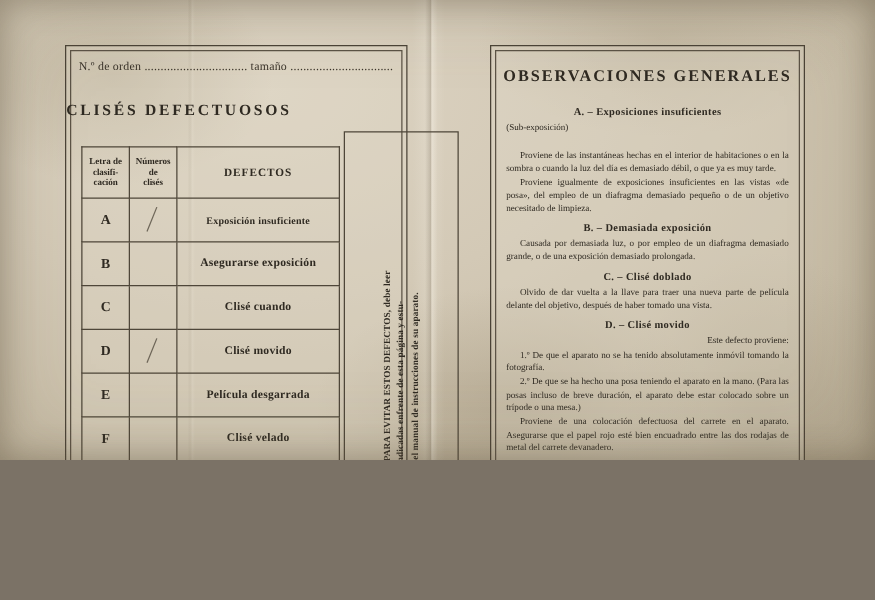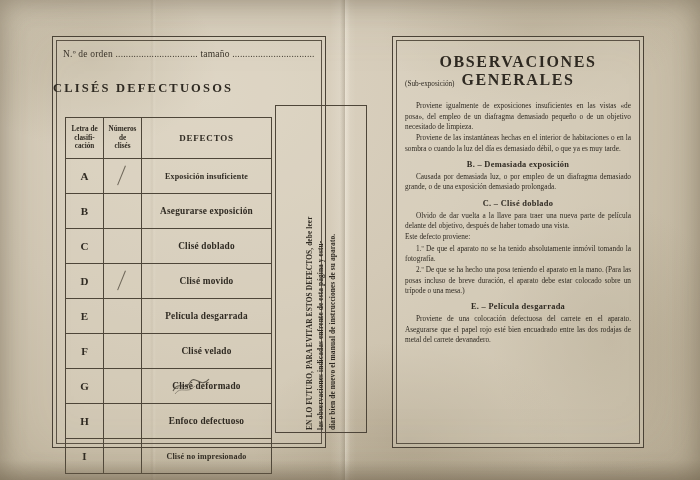--- a/index.html
+++ b/index.html
@@ -10,21 +10,21 @@
   body {
     width: 700px;
     height: 480px;
     overflow: hidden;
     font-family: "Liberation Serif", serif;
   }
 
   .page {
     position: relative;
     width: 700px;
-    height: 480px;
+    height: 368px;
     background:
       radial-gradient(ellipse at 30% 20%, #ddd4c3 0%, #d3c9b6 40%, #c7bca6 75%, #b9ad96 100%);
     overflow: hidden;
   }
 
   
   .crease {
     position: absolute;
     top: 0;
     bottom: 0;
@@ -185,21 +185,21 @@
     font-weight: bold;
     letter-spacing: .1px;
   }
   .vert-line { white-space: nowrap; }
 
   
   .right-title {
     position: absolute;
     left: 0; right: 0; top: 16px;
     text-align: center;
-    font-size: 16px;
+    font-size: 13px;
     letter-spacing: 1.6px;
     font-weight: bold;
     color: #2f2a22;
   }
   .right-body {
     position: absolute;
     left: 12px; right: 12px; top: 42px; bottom: 10px;
     color: #2f2a22;
     font-size: 7.3px;
     line-height: 1.42;
@@ -214,21 +214,21 @@
   }
   .sub-head {
     font-size: 7.2px;
     text-align: left;
     margin: 0 0 12px;
   }
   .para {
     text-indent: 11px;
     margin: 0 0 1px;
   }
-  .para.center { text-indent: 0; text-align: left; }
+  .para.center { text-indent: 0; text-align: right; }
 
   
   .wear1, .wear2 {
     position: absolute;
     pointer-events: none;
   }
   .wear1 {
     left: 330px; top: 0; width: 26px; height: 480px;
     background: linear-gradient(to right, rgba(255,252,244,0.0), rgba(255,252,244,0.18) 50%, rgba(255,252,244,0.0));
   }
@@ -280,21 +280,21 @@
           <td class="defect small">Exposición insuficiente</td>
         </tr>
         <tr class="rowh">
           <td class="letter">B</td>
           <td class="num"></td>
           <td class="defect">Asegurarse exposición</td>
         </tr>
         <tr class="rowh">
           <td class="letter">C</td>
           <td class="num"></td>
-          <td class="defect">Clisé doblado</td>
+          <td class="defect">Clisé cuando</td>
         </tr>
         <tr class="rowh">
           <td class="letter">D</td>
           <td class="num">
               <span class="tick"></span>
             </td>
           <td class="defect">Clisé movido</td>
         </tr>
         <tr class="rowh">
           <td class="letter">E</td>
@@ -338,35 +338,36 @@
     </div>
   </div>
 
   <div class="panel right-panel">
     <div class="panel-inner"></div>
 
     <div class="right-title">OBSERVACIONES GENERALES</div>
 
     <div class="right-body">
 
+      <div class="sec-head">A. – Exposiciones insuficientes</div>
       <div class="sub-head">(Sub-exposición)</div>
+      <p class="para">Proviene de las instantáneas hechas en el interior de habitaciones o en la sombra o cuando la luz del día es demasiado débil, o que ya es muy tarde.</p>
       <p class="para">Proviene igualmente de exposiciones insuficientes en las vistas «de posa», del empleo de un diafragma demasiado pequeño o de un objetivo necesitado de limpieza.</p>
-      <p class="para">Proviene de las instantáneas hechas en el interior de habitaciones o en la sombra o cuando la luz del día es demasiado débil, o que ya es muy tarde.</p>
 
       <div class="sec-head">B. – Demasiada exposición</div>
       <p class="para">Causada por demasiada luz, o por empleo de un diafragma demasiado grande, o de una exposición demasiado prolongada.</p>
 
       <div class="sec-head">C. – Clisé doblado</div>
       <p class="para">Olvido de dar vuelta a la llave para traer una nueva parte de película delante del objetivo, después de haber tomado una vista.</p>
 
+      <div class="sec-head">D. – Clisé movido</div>
       <p class="para center">Este defecto proviene:</p>
       <p class="para">1.º  De que el aparato no se ha tenido absolutamente inmóvil tomando la fotografía.</p>
       <p class="para">2.º  De que se ha hecho una posa teniendo el aparato en la mano. (Para las posas incluso de breve duración, el aparato debe estar colocado sobre un trípode o una mesa.)</p>
 
-      <div class="sec-head">E. – Película desgarrada</div>
       <p class="para">Proviene de una colocación defectuosa del carrete en el aparato.  Asegurarse que el papel rojo esté bien encuadrado entre las dos rodajas de metal del carrete devanadero.</p>
 
     </div>
   </div>
 
   <div class="wear2"></div>
   <div class="edge"></div>
 </div>
 
 </body></html>

